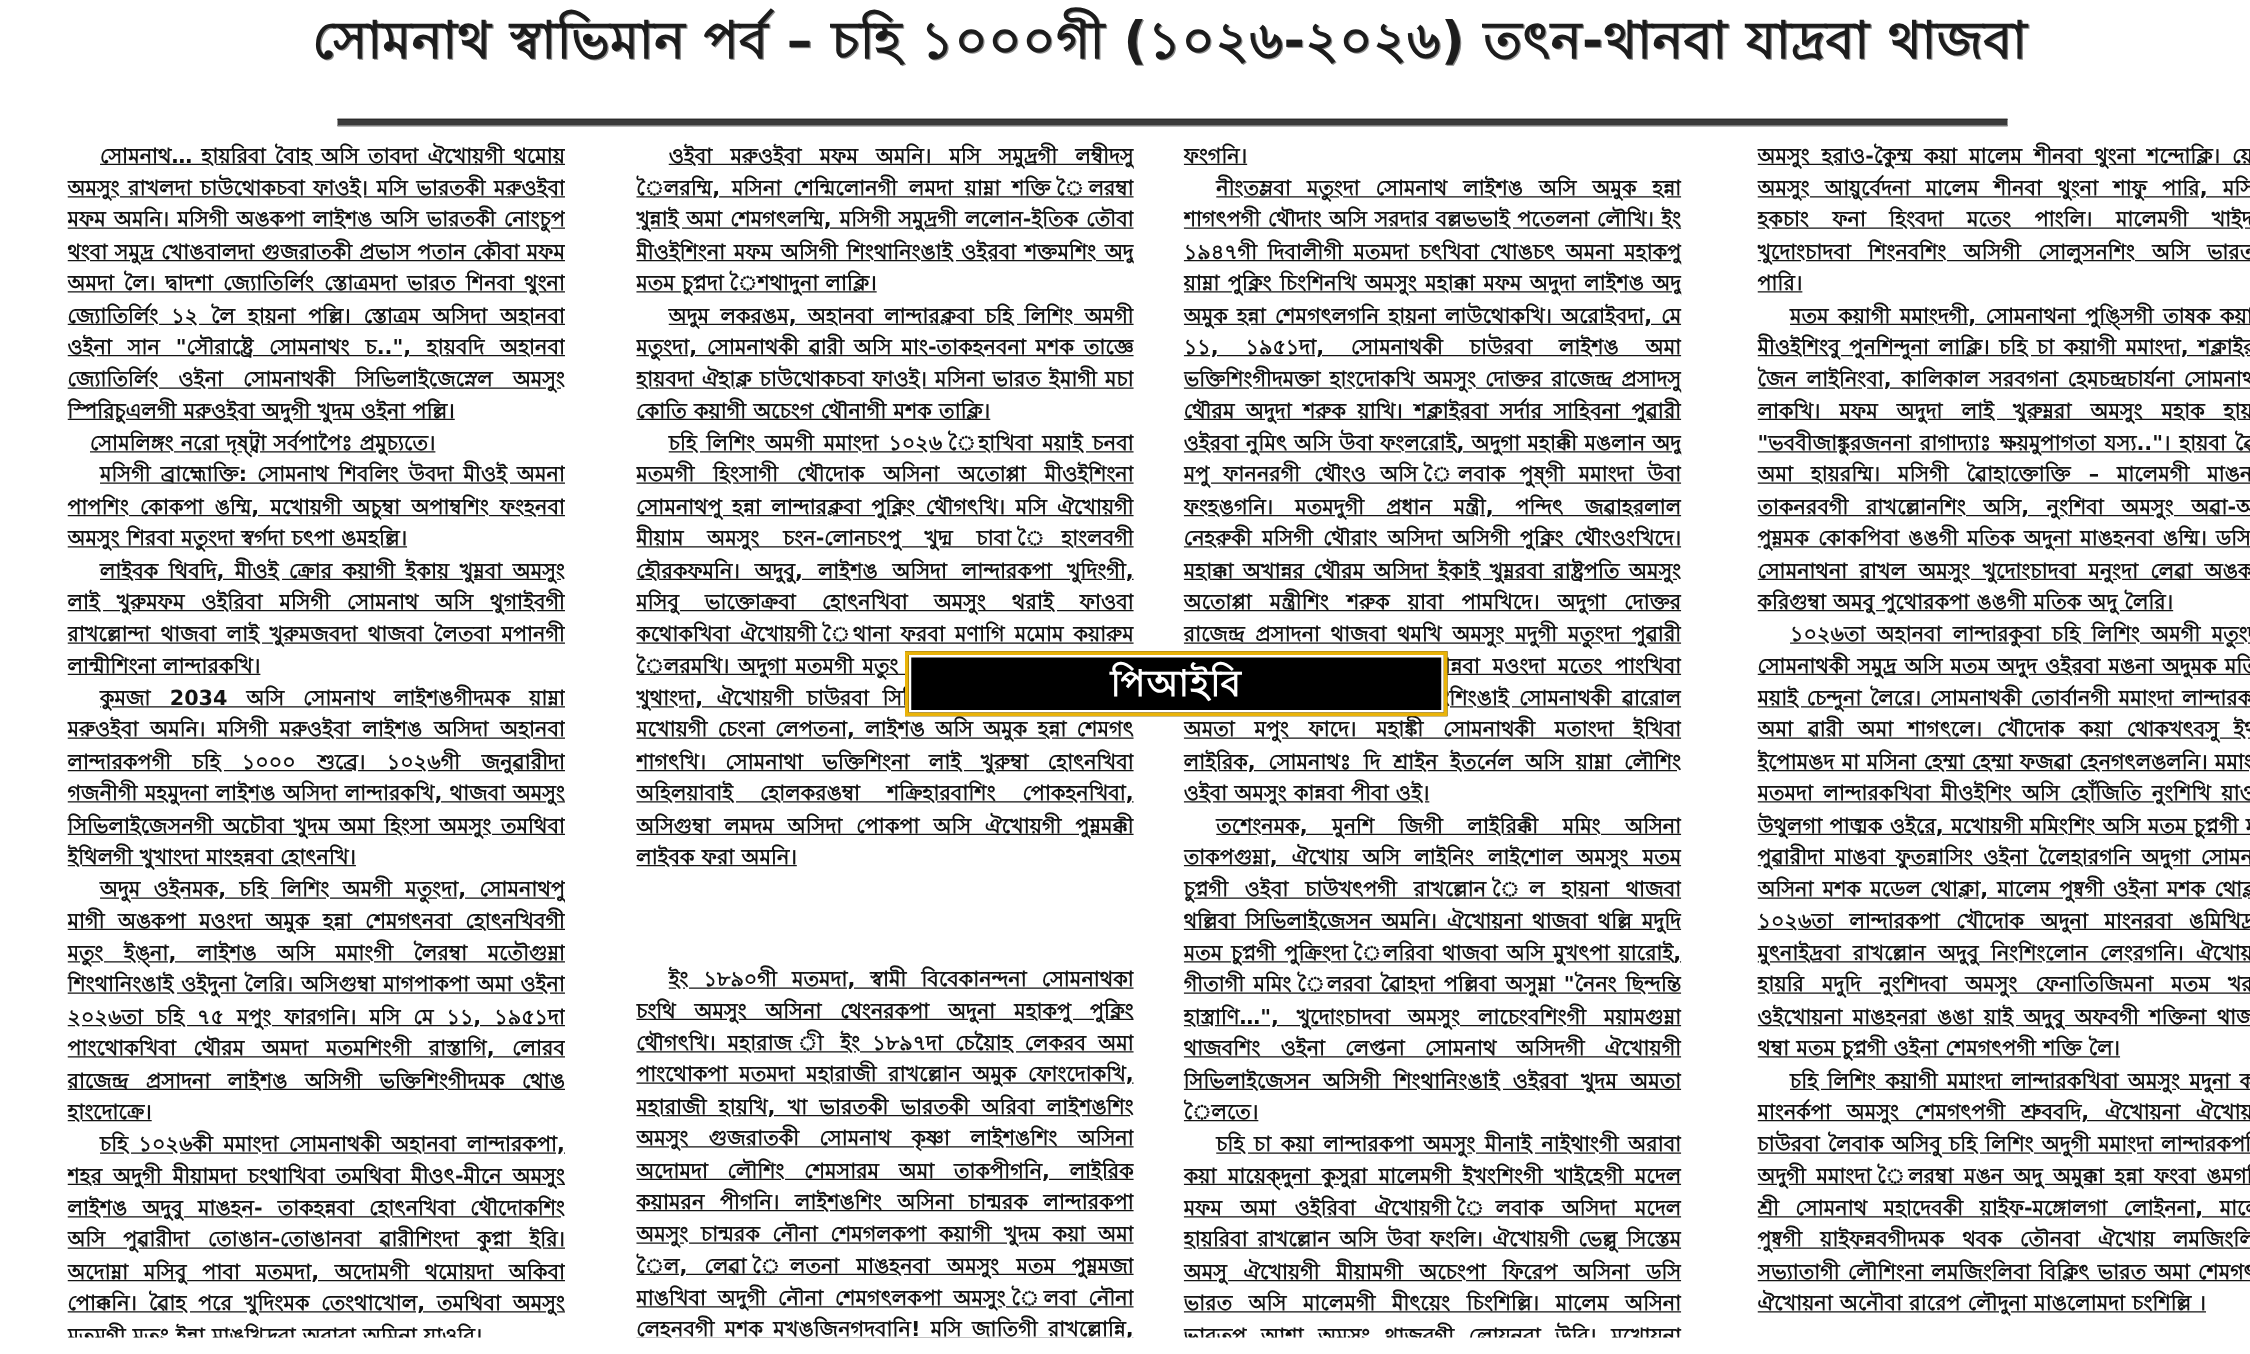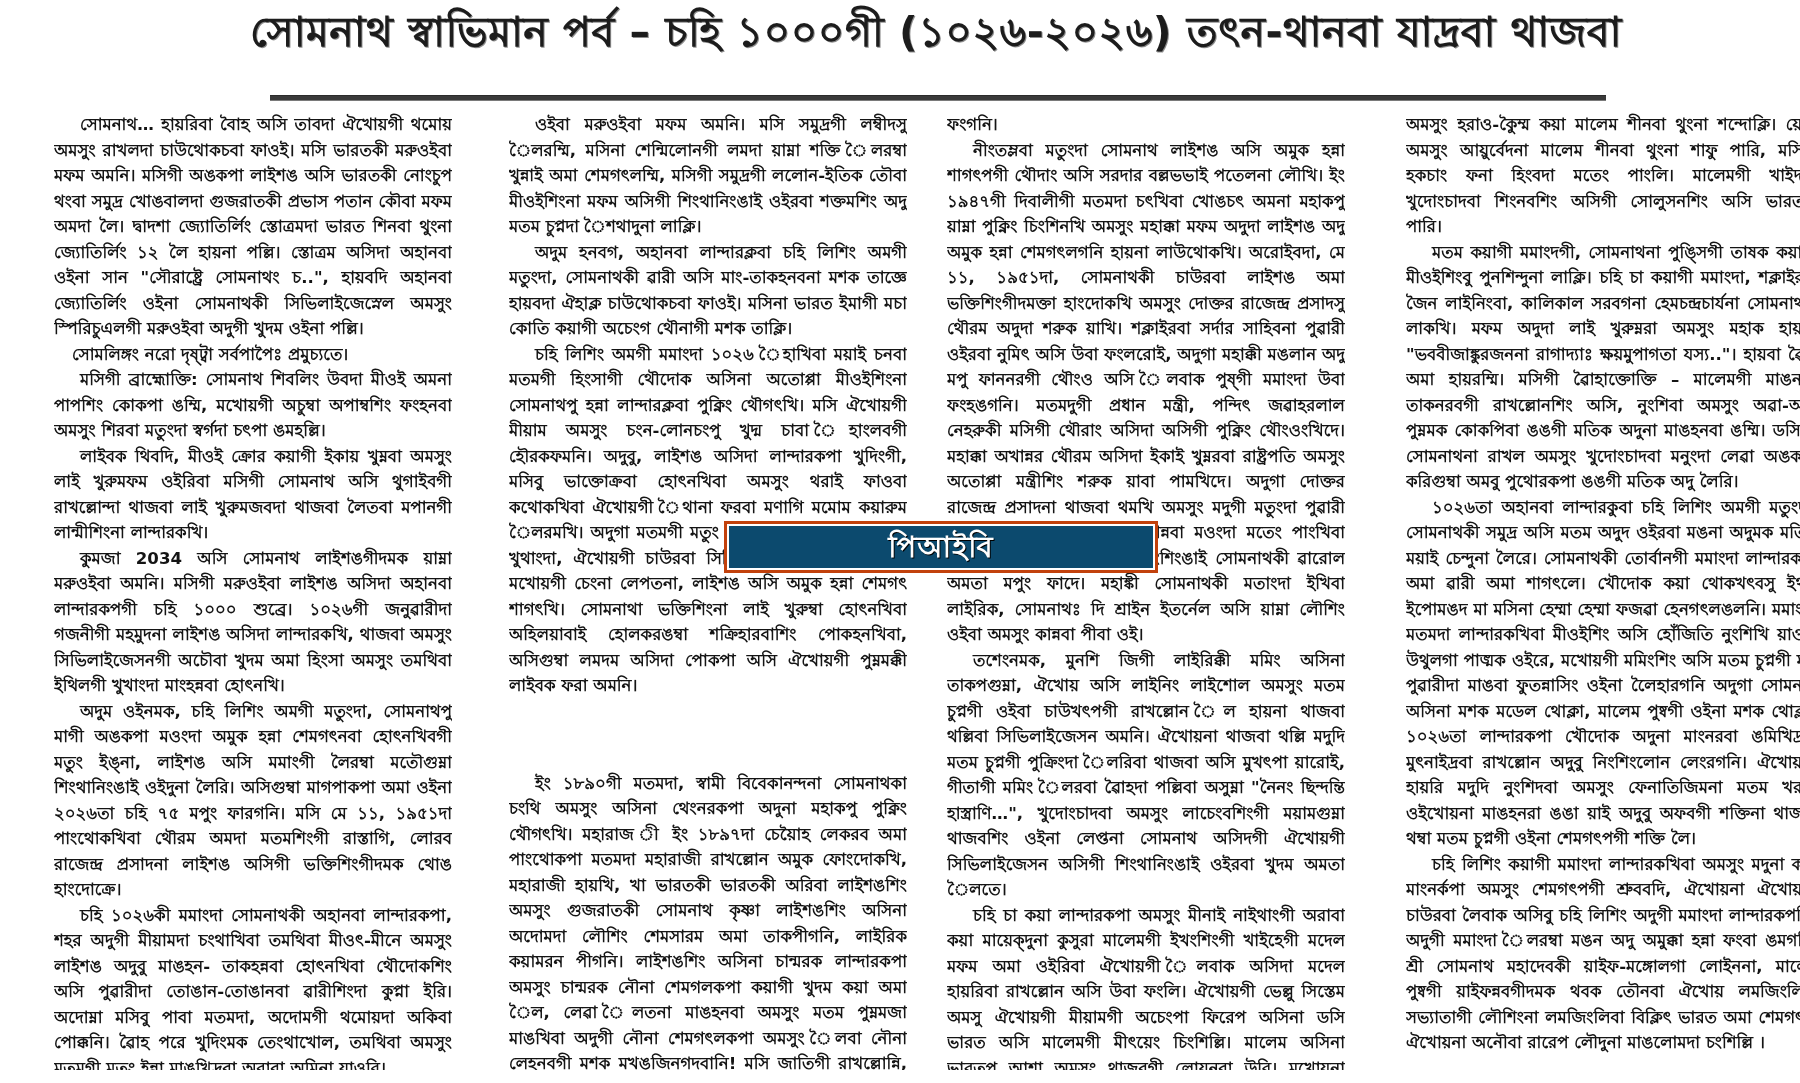--- a/index.html
+++ b/index.html
@@ -58,30 +58,30 @@
     text-justify:inter-word;
     color:#141414;
     font-family:"DejaVu Sans","Liberation Sans",sans-serif;
     font-weight:600;
     overflow:hidden;
   }
   #col1{left:0px;}
   #col2{left:455px;}
   #col3{left:893px;}
   #col4{left:1352px;width:412px;}
-  .col p{margin:0 0 0 0;text-indent:26px;}
+  .col p{margin:0 0 0 0;text-indent:26px;text-decoration:underline;}
   .col p.noind{text-indent:0;}
   .col p.verse{text-indent:18px;}
   
   .pib-box{
     position:absolute;
     left:688px;top:521px;
     width:434px;height:52px;
-    background:#0c4a6e;
-    border:3px solid #c2410c;
+    background:#000000;
+    border:3px solid #eab308;
     box-shadow:0 0 0 2px #ffffff inset;
     display:flex;align-items:center;justify-content:center;
     box-sizing:border-box;
   }
   .pib-text{
     color:#ffffff;
     font-family:"DejaVu Sans","Liberation Sans",sans-serif;
     font-weight:700;
     font-size:29px;
     line-height:30px;
@@ -112,21 +112,21 @@
       <p>মসিগী ব্রাহ্মোক্তি: সোমনাথ শিবলিং উবদা মীওই অমনা পাপশিং কোকপা ঙম্মি, মখোয়গী অচুম্বা অপাম্বশিং ফংহনবা অমসুং শিরবা মতুংদা স্বর্গদা চৎপা ঙমহল্লি।</p>
       <p>লাইবক থিবদি, মীওই ক্রোর কয়াগী ইকায় খুম্নবা অমসুং লাই খুরুমফম ওইরিবা মসিগী সোমনাথ অসি থুগাইবগী রাখল্লোন্দা থাজবা লাই খুরুমজবদা থাজবা লৈতবা মপানগী লান্মীশিংনা লান্দারকখি।</p>
       <p>কুমজা 2034 অসি সোমনাথ লাইশঙগীদমক য়াম্না মরুওইবা অমনি। মসিগী মরুওইবা লাইশঙ অসিদা অহানবা লান্দারকপগী চহি ১০০০ শুব্রে। ১০২৬গী জনুৱারীদা গজনীগী মহমুদনা লাইশঙ অসিদা লান্দারকখি, থাজবা অমসুং সিভিলাইজেসনগী অচৌবা খুদম অমা হিংসা অমসুং তমথিবা ইথিলগী খুখাংদা মাংহন্নবা হোৎনখি।</p>
       <p>অদুম ওইনমক, চহি লিশিং অমগী মতুংদা, সোমনাথপু মাগী অঙকপা মওংদা অমুক হন্না শেমগৎনবা হোৎনখিবগী মতুং ইঙ্না, লাইশঙ অসি মমাংগী লৈরম্বা মতৌগুম্না শিংথানিংঙাই ওইদুনা লৈরি। অসিগুম্বা মাগপাকপা অমা ওইনা ২০২৬তা চহি ৭৫ মপুং ফারগনি। মসি মে ১১, ১৯৫১দা পাংথোকখিবা থৌরম অমদা মতমশিংগী রাস্তাগি, লোরব রাজেন্দ্র প্রসাদনা লাইশঙ অসিগী ভক্তিশিংগীদমক থোঙ হাংদোক্রে।</p>
       <p>চহি ১০২৬কী মমাংদা সোমনাথকী অহানবা লান্দারকপা, শহর অদুগী মীয়ামদা চংথাখিবা তমথিবা মীওৎ-মীনে অমসুং লাইশঙ অদুবু মাঙহন- তাকহন্নবা হোৎনখিবা থৌদোকশিং অসি পুৱারীদা তোঙান-তোঙানবা ৱারীশিংদা কুপ্না ইরি। অদোম্না মসিবু পাবা মতমদা, অদোমগী থমোয়দা অকিবা পোক্কনি। ৱাৈহ পরে খুদিংমক তেংথাখোল, তমথিবা অমসুং মতমগী মতুং ইন্না মাঙখিদ্রবা অরাবা অমিনা য়াওরি।</p>
 
     </div>
 
     <div class="col" id="col2">
       <p>ওইবা মরুওইবা মফম অমনি। মসি সমুদ্রগী লম্বীদসু ৈলরম্মি, মসিনা শেন্মিলোনগী লমদা য়াম্না শক্তি ৈলরম্বা খুন্নাই অমা শেমগৎলম্মি, মসিগী সমুদ্রগী ললোন-ইতিক তৌবা মীওইশিংনা মফম অসিগী শিংথানিংঙাই ওইরবা শক্তমশিং অদু মতম চুপ্নদা ৈশথাদুনা লাক্লি।</p>
-      <p>অদুম হনবগ, অহানবা লান্দারক্লবা চহি লিশিং অমগী মতুংদা, সোমনাথকী ৱারী অসি মাং-তাকহনবনা মশক তাজ্ঞে হায়বদা ঐহাক্ল চাউথোকচবা ফাওই। মসিনা ভারত ইমাগী মচা কোতি কয়াগী অচেংগ থৌনাগী মশক তাক্লি।</p>
+      <p>অদুম লকরঙম, অহানবা লান্দারক্লবা চহি লিশিং অমগী মতুংদা, সোমনাথকী ৱারী অসি মাং-তাকহনবনা মশক তাজ্ঞে হায়বদা ঐহাক্ল চাউথোকচবা ফাওই। মসিনা ভারত ইমাগী মচা কোতি কয়াগী অচেংগ থৌনাগী মশক তাক্লি।</p>
       <p>চহি লিশিং অমগী মমাংদা ১০২৬ ৈহাখিবা ময়াই চনবা মতমগী হিংসাগী থৌদোক অসিনা অতোপ্পা মীওইশিংনা সোমনাথপু হন্না লান্দারক্লবা পুক্নিং থৌগৎখি। মসি ঐখোয়গী মীয়াম অমসুং চংন-লোনচংপু খুদ্ম চাবা ৈহাংলবগী হৌরকফমনি। অদুবু, লাইশঙ অসিদা লান্দারকপা খুদিংগী, মসিবু ভাক্তোক্রবা হোৎনখিবা অমসুং থরাই ফাওবা কথোকখিবা ঐখোয়গী ৈথানা ফরবা মণাগি মমোম কয়ারুম ৈলরমখি। অদুগা মতমগী মতুং ইন্না, চারোন-শুরোন কয়াগী খুথাংদা, ঐখোয়গী চাউরবা সিভিলাইজেসনগী মীওইশিমনা মখোয়গী চেংনা লেপতনা, লাইশঙ অসি অমুক হন্না শেমগৎ শাগৎখি। সোমনাথা ভক্তিশিংনা লাই খুরুম্বা হোৎনখিবা অহিলয়াবাই হোলকরঙম্বা শক্রিহারবাশিং পোকহনখিবা, অসিগুম্বা লমদম অসিদা পোকপা অসি ঐখোয়গী পুম্নমক্কী লাইবক ফরা অমনি।</p>
       <div class="pib-spacer"></div>
       <p>ইং ১৮৯০গী মতমদা, স্বামী বিবেকানন্দনা সোমনাথকা চংথি অমসুং অসিনা থেংনরকপা অদুনা মহাকপু পুক্নিং থৌগৎখি। মহারাজ ী ইং ১৮৯৭দা চেয়াৈহ লেকরব অমা পাংথোকপা মতমদা মহারাজী রাখল্লোন অমুক ফোংদোকখি, মহারাজী হায়খি, খা ভারতকী ভারতকী অরিবা লাইশঙশিং অমসুং গুজরাতকী সোমনাথ কৃষ্ণা লাইশঙশিং অসিনা অদোমদা লৌশিং শেমসারম অমা তাকপীগনি, লাইরিক কয়ামরন পীগনি। লাইশঙশিং অসিনা চান্মরক লান্দারকপা অমসুং চান্মরক নৌনা শেমগলকপা কয়াগী খুদম কয়া অমা ৈল, লেৱা ৈলতনা মাঙহনবা অমসুং মতম পুম্নমজা মাঙখিবা অদুগী নৌনা শেমগৎলকপা অমসুং ৈলবা নৌনা লেহনবগী মশক মখঙজিনগদবানি! মসি জাতিগী রাখল্লোন্নি, মসি জাতিগী চংন-লোনচংনি। মদুগী মতু ইহবা ঙমলবদি মায় পাকপা ফংগনি। মদু থাদোক্তুবদি নহাক শিগনি শিবা হায়বসি অদোমগী অমৎতা ডাইরবা ফল ওইগনি, অদোম্না পুঙ্সিগী অশেংব শত্রুম অদুগী রাংমে খোঙ থাংলকপা মতমদা, অমতা ডাইরবা মায় পাকপগী মৈৈহ ওইনা</p>
     </div>
 
     <div class="col" id="col3">
       <p class="noind">ফংগনি।</p>
       <p>নীংতম্লবা মতুংদা সোমনাথ লাইশঙ অসি অমুক হন্না শাগৎপগী থৌদাং অসি সরদার বল্লভভাই পতেলনা লৌখি। ইং ১৯৪৭গী দিবালীগী মতমদা চৎখিবা খোঙচৎ অমনা মহাকপু য়াম্না পুক্নিং চিংশিনখি অমসুং মহাক্কা মফম অদুদা লাইশঙ অদু অমুক হন্না শেমগৎলগনি হায়না লাউথোকখি। অরোইবদা, মে ১১, ১৯৫১দা, সোমনাথকী চাউরবা লাইশঙ অমা ভক্তিশিংগীদমক্তা হাংদোকখি অমসুং দোক্তর রাজেন্দ্র প্রসাদসু থৌরম অদুদা শরুক য়াখি। শক্লাইরবা সর্দার সাহিবনা পুৱারী ওইরবা নুমিৎ অসি উবা ফংলরোই, অদুগা মহাক্কী মঙলান অদু মপু ফাননরগী থৌংও অসি ৈলবাক পুষ্গী মমাংদা উবা ফংহঙগনি। মতমদুগী প্রধান মন্ত্রী, পন্দিৎ জৱাহরলাল নেহরুকী মসিগী থৌরাং অসিদা অসিগী পুক্নিং থৌংওংখিদে। মহাক্কা অখান্নর থৌরম অসিদা ইকাই খুম্নরবা রাষ্ট্রপতি অমসুং অতোপ্পা মন্ত্রীশিং শরুক য়াবা পামখিদে। অদুগা দোক্তর রাজেন্দ্র প্রসাদনা থাজবা থমখি অমসুং মদুগী মতুংদা পুৱারী ওইখি। সর্দার পতেলবু য়াম্না কান্নবা মওংদা মতেং পাংখিবা কে.এম. মুন্সিগী হোৎনবশিং নীংশিংঙাই সোমনাথকী ৱারোল অমতা মপুং ফাদে। মহাঙ্কী সোমনাথকী মতাংদা ইখিবা লাইরিক, সোমনাথঃ দি শ্রাইন ইতর্নেল অসি য়াম্না লৌশিং ওইবা অমসুং কান্নবা পীবা ওই।</p>
       <p>তশেংনমক, মুনশি জিগী লাইরিক্কী মমিং অসিনা তাকপগুম্না, ঐখোয় অসি লাইনিং লাইশোল অমসুং মতম চুপ্নগী ওইবা চাউখৎপগী রাখল্লোন ৈল হায়না থাজবা থল্লিবা সিভিলাইজেসন অমনি। ঐখোয়না থাজবা থল্লি মদুদি মতম চুপ্নগী পুক্রিংদা ৈলরিবা থাজবা অসি মুখৎপা য়ারোই, গীতাগী মমিং ৈলরবা ৱাৈহদা পল্লিবা অসুম্না "নৈনং ছিন্দন্তি হাস্ত্রাণি…", খুদোংচাদবা অমসুং লাচেংবশিংগী ময়ামগুম্না থাজবশিং ওইনা লেপ্তনা সোমনাথ অসিদগী ঐখোয়গী সিভিলাইজেসন অসিগী শিংথানিংঙাই ওইরবা খুদম অমতা ৈলতে।</p>
       <p>চহি চা কয়া লান্দারকপা অমসুং মীনাই নাইথাংগী অরাবা কয়া মায়েক্দুনা কুসুরা মালেমগী ইখংশিংগী খাইহেগী মদেল মফম অমা ওইরিবা ঐখোয়গী ৈলবাক অসিদা মদেল হায়রিবা রাখল্লোন অসি উবা ফংলি। ঐখোয়গী ভেল্লু সিস্তেম অমসু ঐখোয়গী মীয়ামগী অচেংপা ফিরেপ অসিনা ডসি ভারত অসি মালেমগী মীৎয়েং চিংশিল্লি। মালেম অসিনা ভারতপু আশা অমসুং থাজবগী লোয়নবা উরি। মখোয়না ঐখোয়গী ইনোভেতিব ওইরবা নহাশিংদা ইনভেস্ত তৌবা পাম্মি। ঐখোয়গী আর্ত, কলচর, মুজিক</p>

